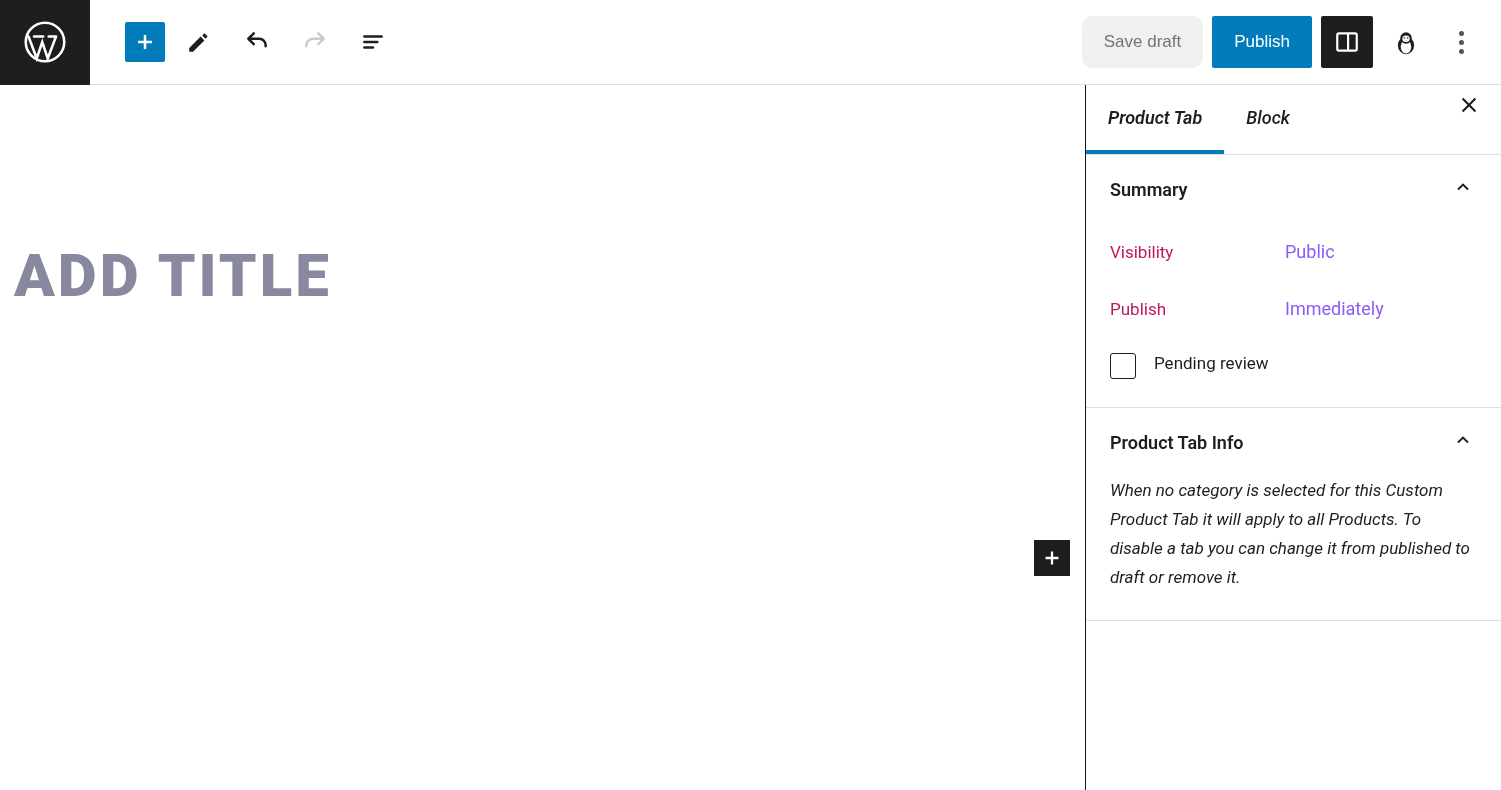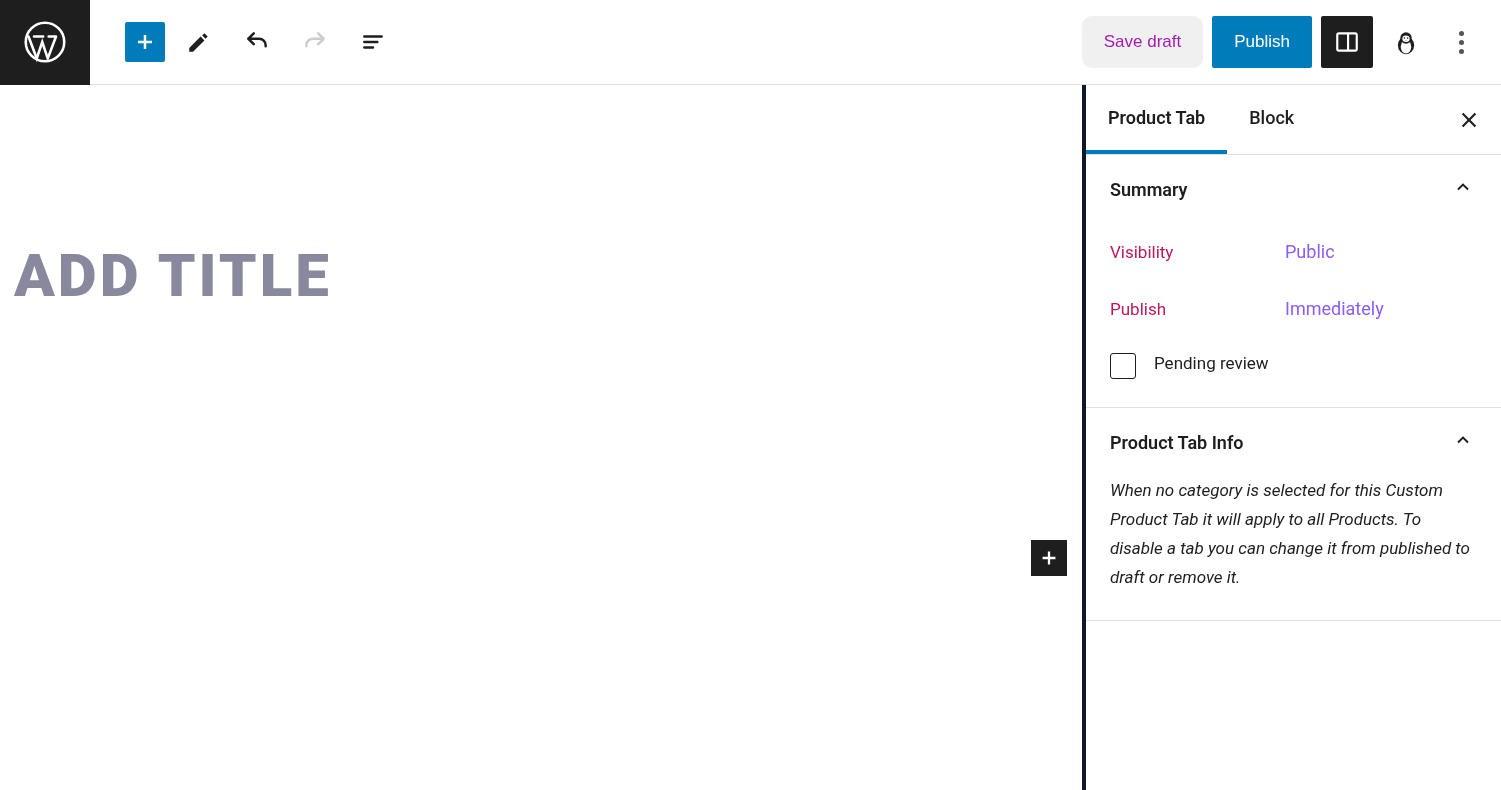--- a/index.html
+++ b/index.html
@@ -49,21 +49,21 @@
     margin-left:auto;
     display:flex; align-items:center; gap:9px;
     padding-right:18px;
   }
   .grey-btn {
     background:#f0f0f0;
     border:none;
     height:52px;
     padding:12px 22px;
     font-size:17px;
-    color:#a21caf;
+    color:#737373;
     border-radius:10px;
     cursor:pointer;
   }
   .blue-btn {
     background:#007cba;
     color:#fff;
     border:none;
     height:52px;
     padding:0 22px;
     font-size:17px;
@@ -83,21 +83,21 @@
   }
   .more-btn span {width:5px;height:5px;background:#555;border-radius:50%;}
 
   
   .main {
     display:flex;
     height:calc(100% - 85px);
   }
   .editor {
     flex:1;
-    border-right:4px solid #0f172a;
+    border-right:1px solid #0f172a;
     padding:155px 30px 0 14px;
     position:relative;
   }
   .title-placeholder {
     font-size:60px;
     font-weight:900;
     letter-spacing:3px;
     color:#6b6b87;
     opacity:.80;
     text-transform:uppercase;
@@ -118,24 +118,25 @@
     cursor:pointer;
   }
 
   
   .sidebar {
     width:415px;
     display:flex;flex-direction:column;
     overflow:hidden;
   }
   .tabs {
-    display:flex;align-items:center;
+    display:flex;align-items:flex-start;
     border-bottom:1px solid #e0e0e0;
     padding:0 12px 0 0;
     height:70px;
+    font-style:italic;
   }
   .tab {
     padding:0 22px;
     font-size:18px;
     font-weight:500;
     height:100%;
     display:flex;align-items:center;
     cursor:pointer;
     border-bottom:4px solid transparent;
   }

